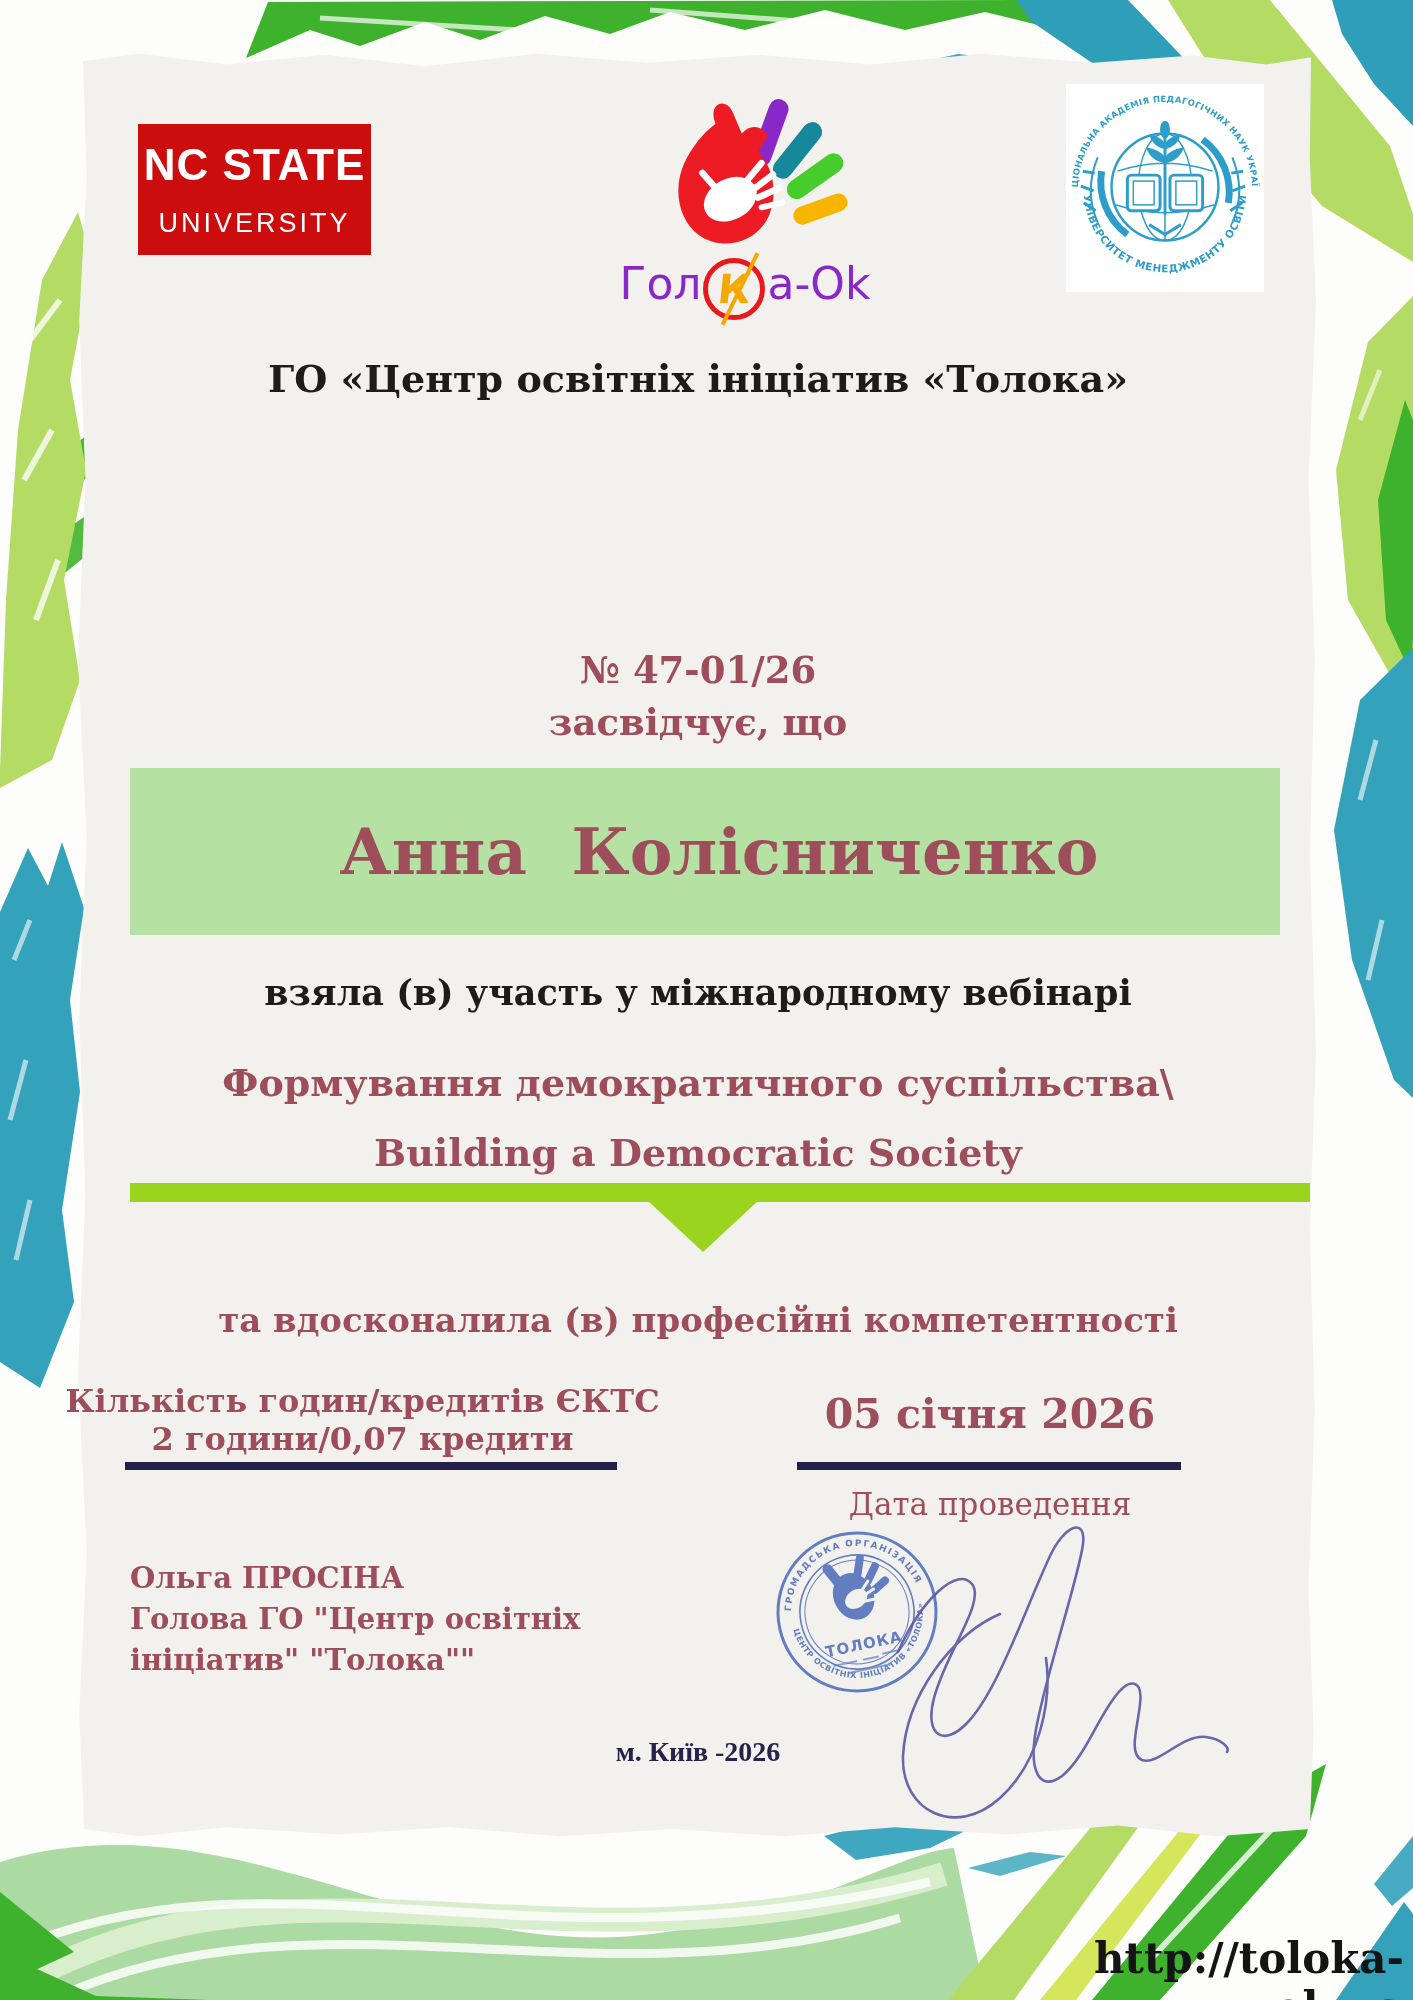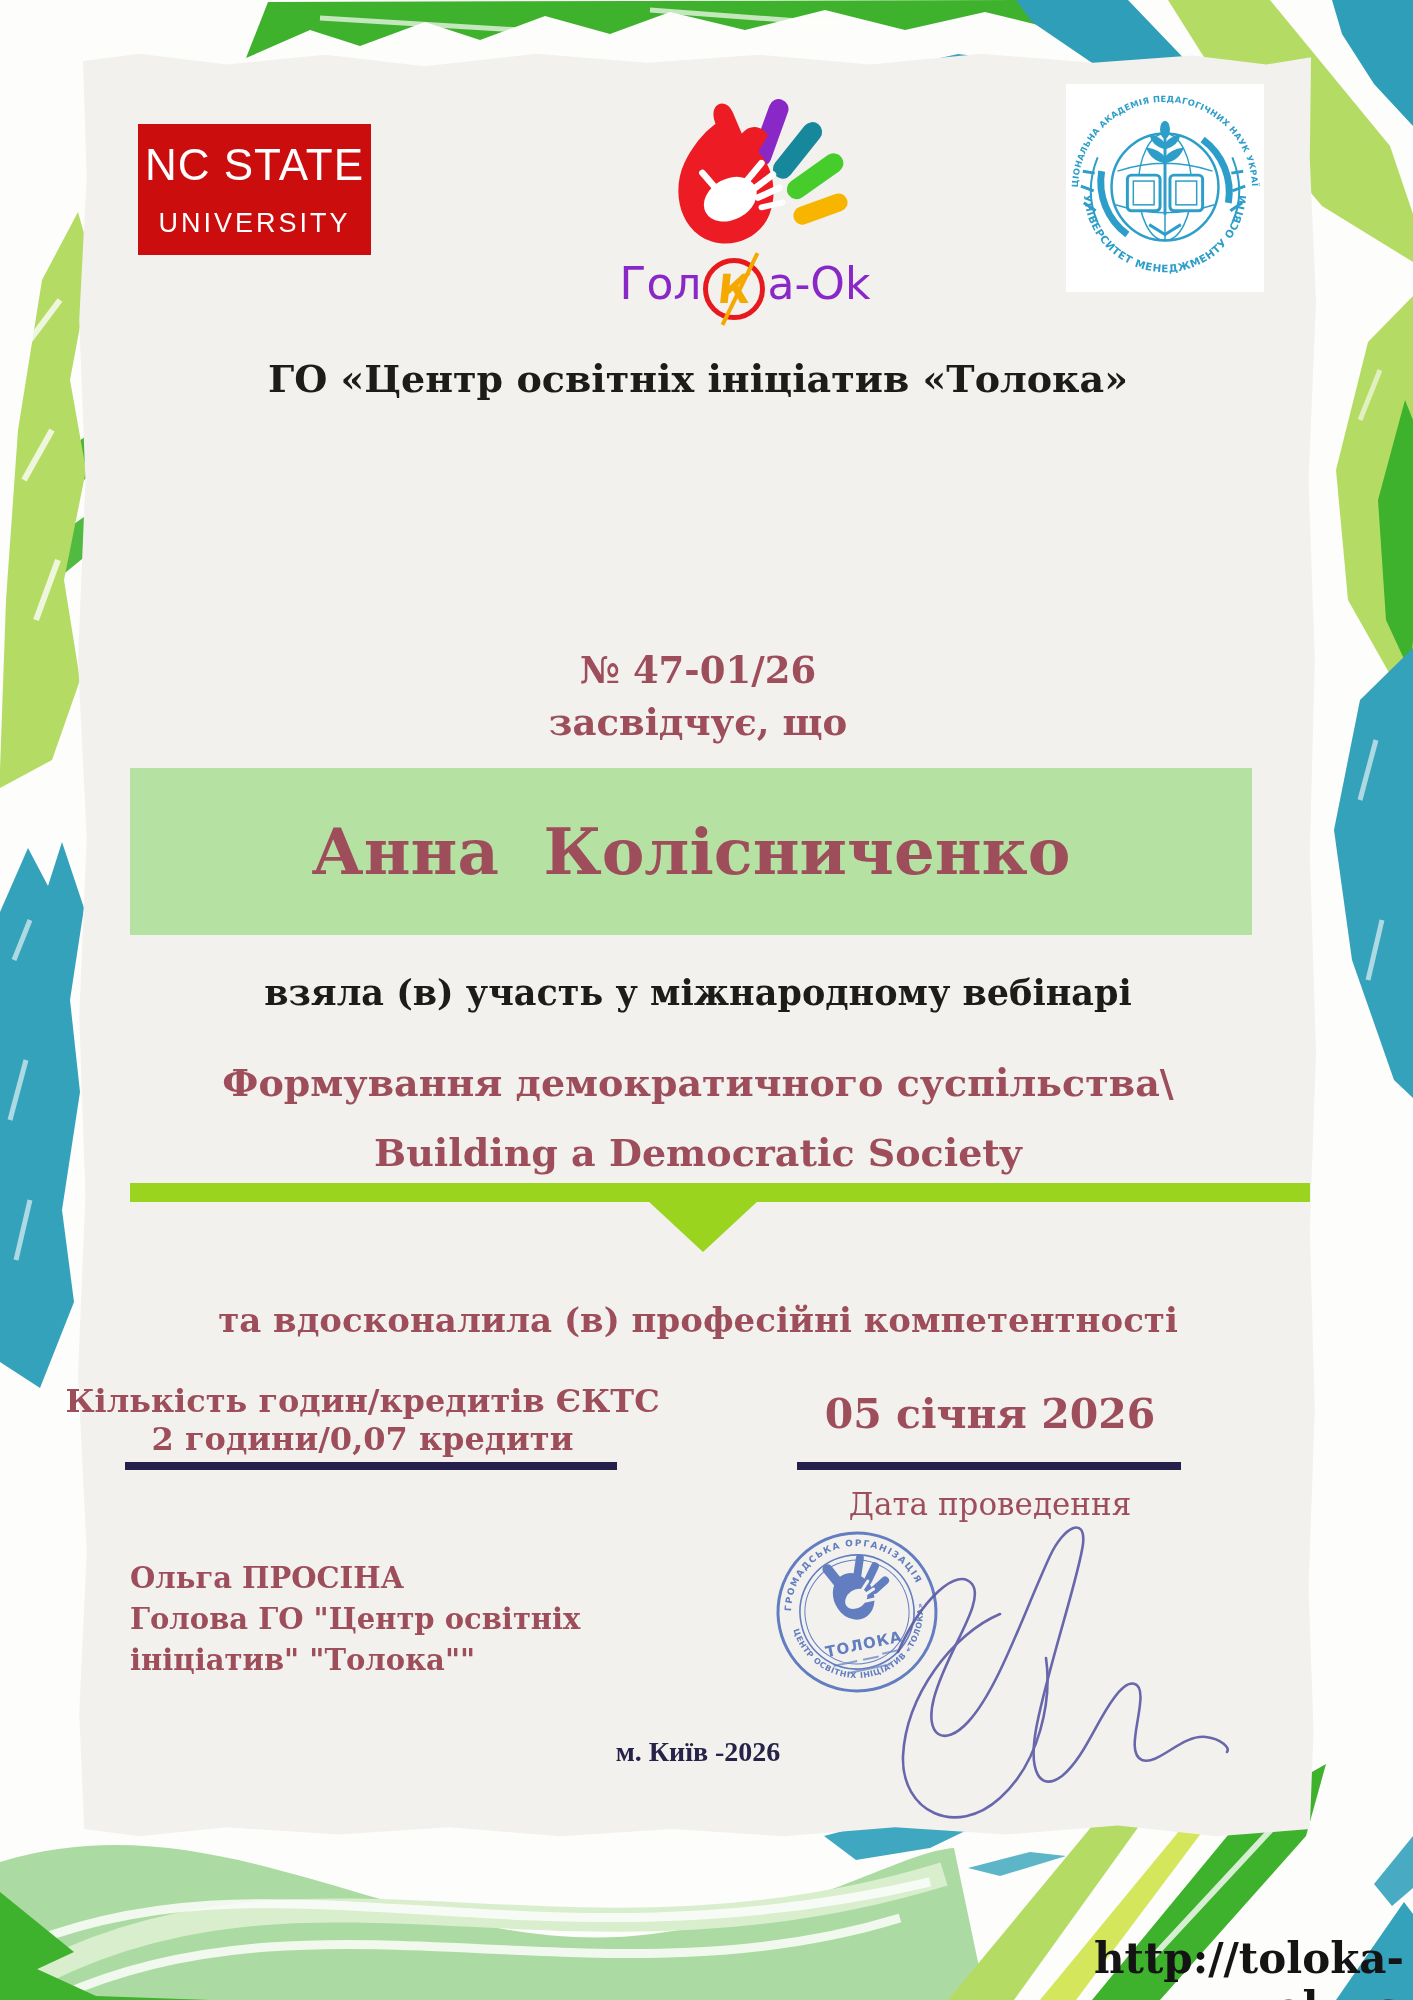--- a/index.html
+++ b/index.html
@@ -13,40 +13,40 @@
       0.1% 93%,0.7% 84%,0% 74%,0.6% 64%,0.1% 54%,0.7% 44%,0% 34%,0.6% 24%,0.1% 15%,0.7% 7%);}
   .abs{position:absolute;z-index:2;}
   .centerband{left:85px;width:1226px;text-align:center;}
   .maroon{color:#9e4e5b;}
   .navy{color:#262248;}
   .ink{color:#1d1c1b;}
 
   .nc-logo{left:138px;top:124px;width:233px;height:131px;background:#cc0d0d;color:#fff;
            font-family:"Liberation Sans",sans-serif;display:flex;flex-direction:column;
            align-items:center;justify-content:center;line-height:1.05;}
-  .nc-line1{font-size:44px;font-weight:normal;letter-spacing:1px;}
+  .nc-line1{font-size:44px;font-weight:bold;letter-spacing:1px;}
   .nc-line2{font-size:27px;font-weight:normal;letter-spacing:3px;margin-top:21px;}
 
   .hands-logo{left:645px;top:90px;width:205px;height:170px;}
   .toloka-wordmark{left:545px;top:258px;width:400px;display:flex;justify-content:center;
                    font-family:"DejaVu Sans",sans-serif;color:#8a27c7;font-size:44px;}
   .k-circle{width:52px;height:52px;border:5px solid #e8191c;border-radius:50%;margin:0 2px;position:relative;
             display:flex;align-items:center;justify-content:center;}
   .k-circle .kk{color:#f5a800;font-size:40px;font-weight:bold;transform:skewX(-6deg);}
   .k-stem{position:absolute;width:4px;height:80px;background:#f5a800;left:30px;top:-14px;transform:rotate(26deg);}
 
   .academy-box{left:1066px;top:84px;width:198px;height:208px;background:#ffffff;}
 
   .org-line{top:356px;font-size:38px;font-weight:bold;}
   .cert-title{top:418px;font-size:102px;font-weight:bold;letter-spacing:4px;line-height:1.1;}
   .cert-number{top:648px;font-size:37px;font-weight:bold;}
   .certifies{top:700px;font-size:37px;font-weight:bold;}
 
   .name-box{left:130px;top:768px;width:1122px;height:167px;background:#b5e2a3;z-index:2;
-            display:flex;align-items:center;justify-content:center;}
+            display:flex;align-items:center;justify-content:center;padding-left:28px;}
   .name-text{font-size:64px;font-weight:bold;white-space:pre;}
 
   .participation{top:972px;font-size:35px;font-weight:bold;}
   .webinar-title{top:1048px;font-size:38px;font-weight:bold;line-height:1.85;}
   .green-bar{left:130px;top:1183px;width:1180px;height:19px;background:#9bd41f;z-index:2;}
   .green-tri{left:647px;top:1200px;width:0;height:0;z-index:2;
              border-left:56px solid transparent;border-right:56px solid transparent;border-top:52px solid #9bd41f;}
   .improved{top:1300px;font-size:34px;font-weight:bold;}
 
   .hours-block{left:55px;top:1382px;width:615px;text-align:center;font-size:32px;font-weight:bold;line-height:1.2;}

